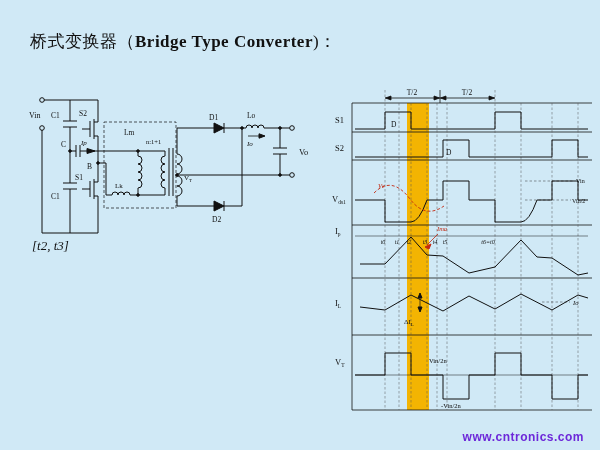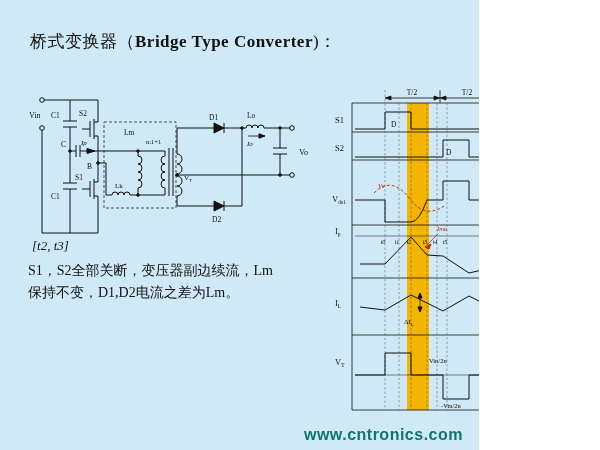--- a/index.html
+++ b/index.html
@@ -1,28 +1,28 @@
 <!DOCTYPE html>
 <html><head>
 <meta charset="utf-8">
 <style>
   html,body{margin:0;padding:0;}
   .slide{
-    position:relative;width:479px;height:450px;overflow:hidden;
+    position:relative;width:600px;height:450px;overflow:hidden;
     background:#d0e9f6;
     font-family:"Liberation Serif", serif;
     color:#111;
   }
   .title{position:absolute;left:30px;top:30px;font-size:17px;letter-spacing:.5px;}
   .title b{font-weight:bold;}
   .caption{position:absolute;left:32px;top:238px;font-size:13px;font-style:italic;}
   .bodytext{position:absolute;left:28px;top:260px;font-size:14px;line-height:1.6;width:300px;}
   .watermark{
-    position:absolute;right:16px;bottom:6px;font-size:16px;font-weight:bold;
-    color:#0f766e;font-family:"Liberation Sans", sans-serif;letter-spacing:.5px;
+    position:absolute;right:16px;bottom:6px;font-size:12px;font-weight:bold;
+    color:#6d28d9;font-family:"Liberation Sans", sans-serif;letter-spacing:.5px;
   }
   svg text{font-family:"Liberation Serif", serif;fill:#111;}
   .red{fill:#c32810;}
   .it{font-style:italic;}
 </style>
 </head>
 <body>
 
 <div class="slide">
 
@@ -107,24 +107,20 @@
       <text x="181" y="32">D1</text>
       <text x="184" y="134">D2</text>
       <text x="219" y="30">Lo</text>
       <text x="219" y="58" class="it" font-size="7">Io</text>
       <text x="156" y="92" font-size="7"><tspan>V</tspan><tspan dy="1.5" font-size="5">T</tspan></text>
       <text x="271" y="67" font-size="8.5">Vo</text>
     </g>
   </svg>
 
   <div class="caption">[t2, t3]</div>
-  <div class="bodytext">
-    <div>S1，S2全部关断，变压器副边续流，Lm</div>
-    <div>保持不变，D1,D2电流之差为Lm。</div>
-  </div>
 
   <svg style="position:absolute;left:330px;top:85px" width="265" height="330" viewBox="0 0 265 330">
 
     <rect x="77" y="18" width="22" height="307" fill="#f3b402"></rect>
 
     <g stroke="#111" stroke-width="0.8">
       <path d="M22 18 V325"></path>
       <path d="M22 18 H262 M22 47 H262 M22 75 H262 M22 140 H262 M22 193 H262 M22 250 H262 M22 325 H262"></path>
     </g>
 

